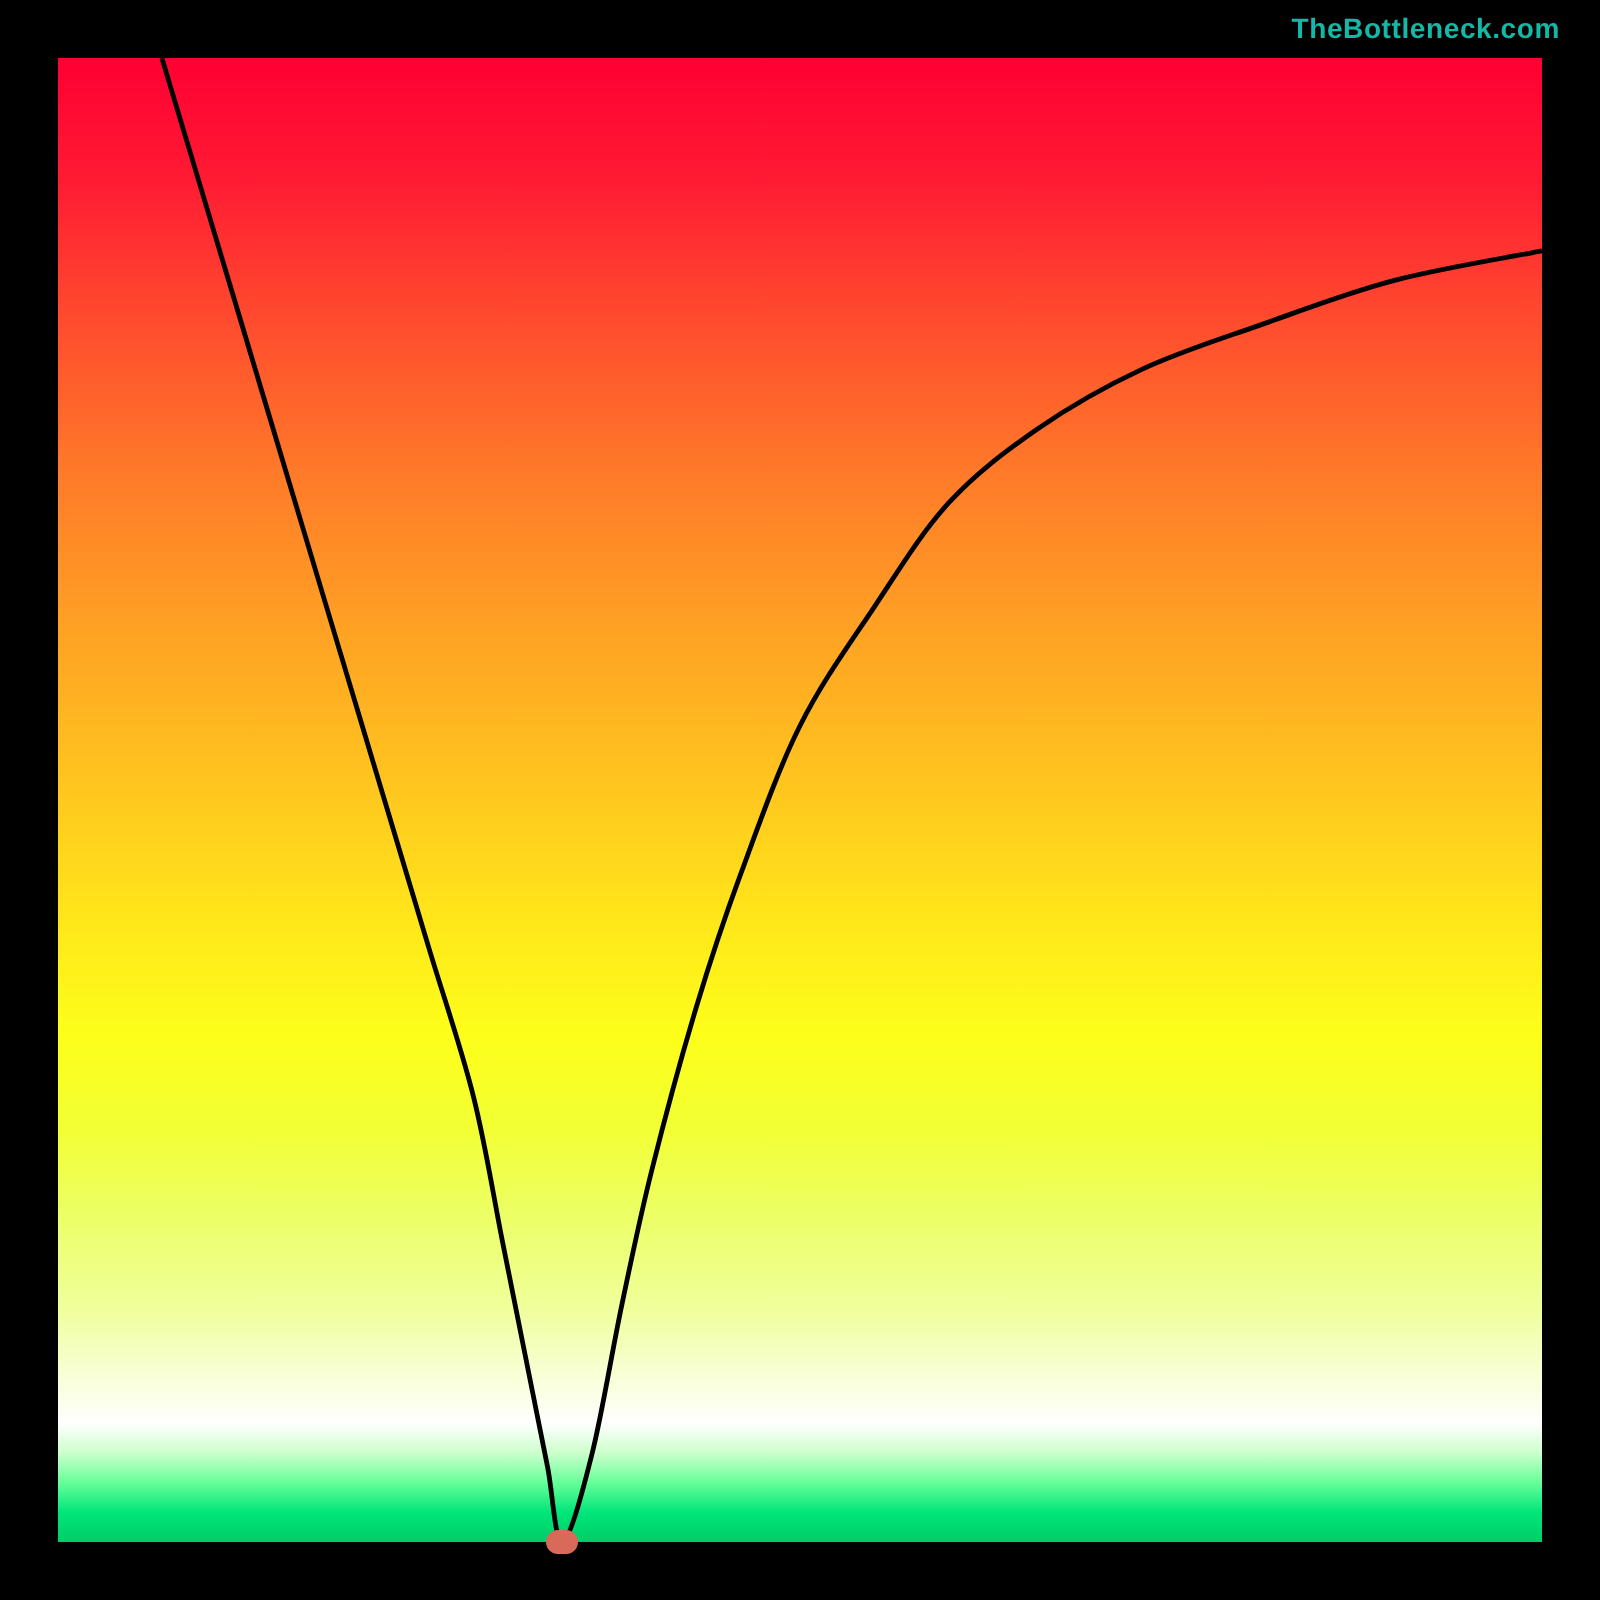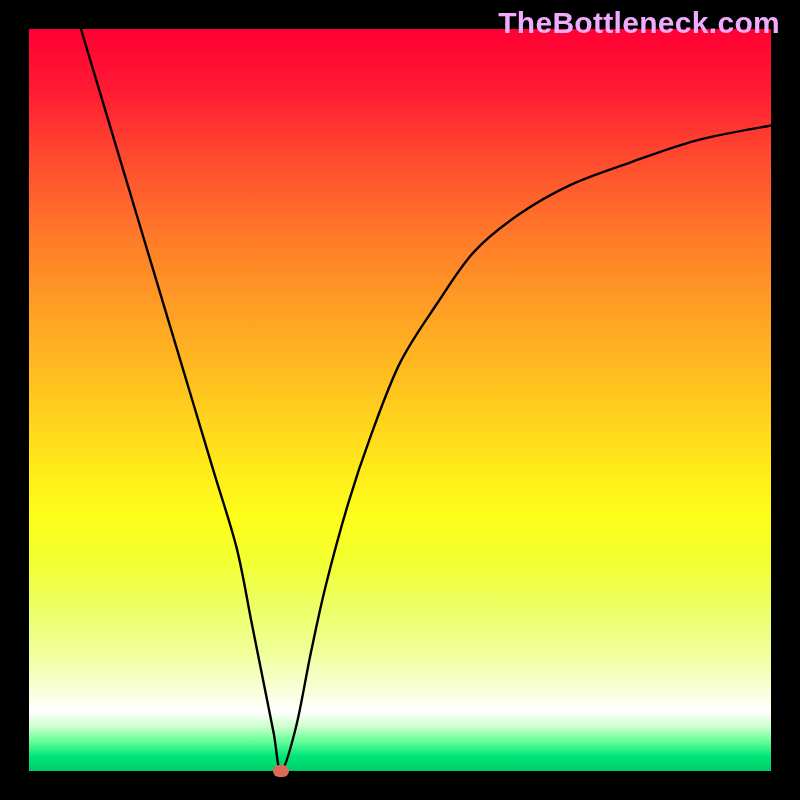--- a/index.html
+++ b/index.html
@@ -49,23 +49,23 @@
     height: 12px;
     background: #d96a5a;
     border-radius: 6px;
     transform: translate(-50%, -50%);
   }
   .watermark {
     position: absolute;
     top: 6px;
     right: 20px;
     font-family: Arial, Helvetica, sans-serif;
-    font-size: 30px;
+    font-size: 14px;
     font-weight: bold;
-    color: #f0abfc;
+    color: #14b8a6;
     letter-spacing: 0.3px;
   }
 </style>
 </head>
 <body>
 <div class="wrapper">
 
   <div class="plot-area">
 
     <svg id="curve-svg" class="curve" viewBox="0 0 742 742" preserveAspectRatio="none">

